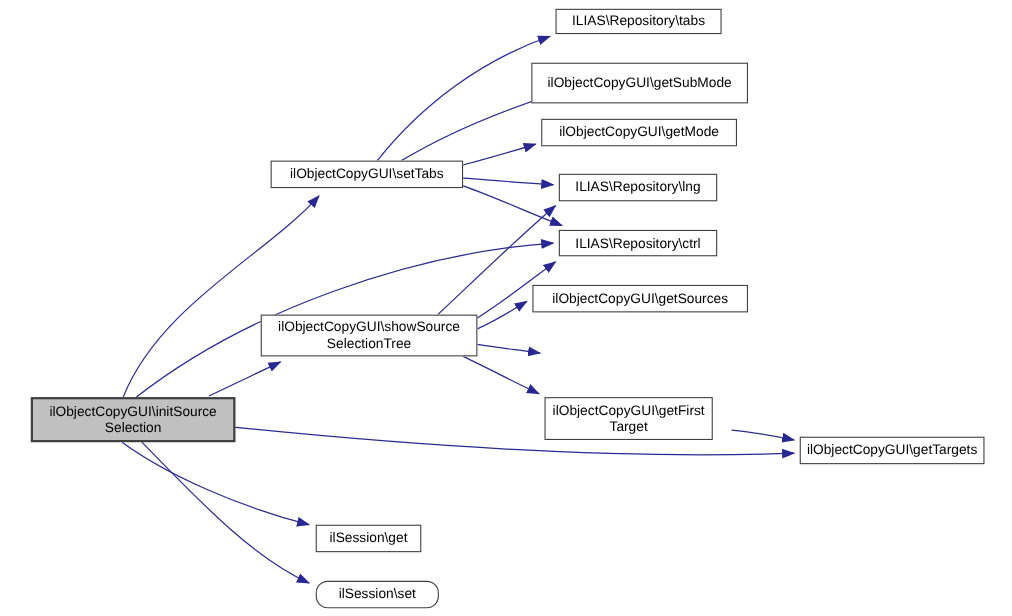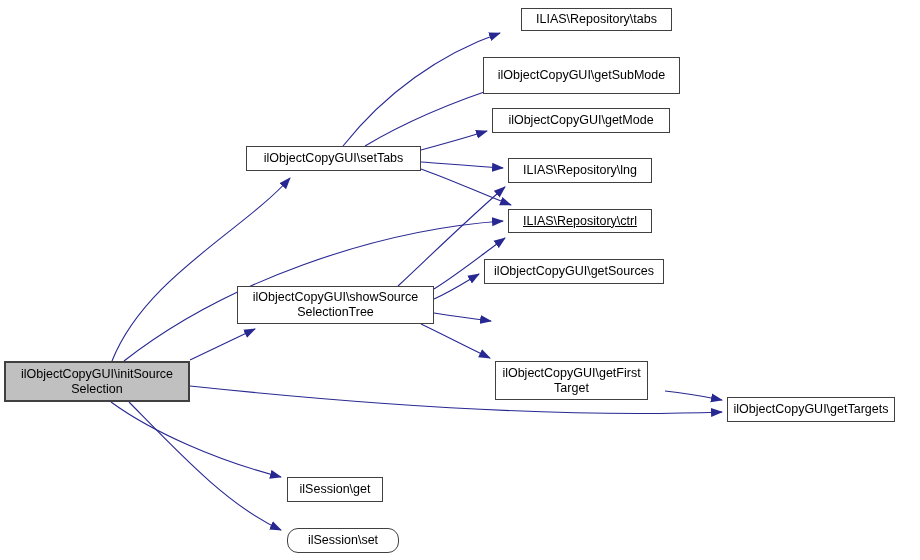--- a/index.html
+++ b/index.html
@@ -25,20 +25,21 @@
     border:1px solid var(--node-border);
     color:var(--text);
     font-size:12.5px;line-height:15px;
     display:flex;align-items:center;justify-content:center;
     text-align:center;white-space:pre-line;
     cursor:pointer;
   }
   .node.highlight{
     background:var(--highlight-fill);
     border-width:2px;
+    margin-left:24px;
   }
 </style>
 </head>
 <body>
 
 <div id="canvas">
 
   <svg id="edge-layer" width="920" height="560" viewBox="0 0 920 560" xmlns="http://www.w3.org/2000/svg">
     <defs>
       <marker id="arrow" markerUnits="userSpaceOnUse" markerWidth="13" markerHeight="10" refX="11" refY="5" orient="auto">
@@ -65,31 +66,31 @@
   </svg>
 
   <div class="node highlight" style="left:4px;top:361px;width:186px;height:41px;">ilObjectCopyGUI\initSource
 Selection</div>
 
   <div class="node" style="left:246px;top:146px;width:175px;height:25px;">ilObjectCopyGUI\setTabs</div>
 
   <div class="node" style="left:237px;top:286px;width:197px;height:38px;">ilObjectCopyGUI\showSource
 SelectionTree</div>
 
-  <div class="node" style="left:505px;top:8px;width:151px;height:23px;margin-left:16px;">ILIAS\Repository\tabs</div>
+  <div class="node" style="left:505px;top:8px;width:151px;height:23px;">ILIAS\Repository\tabs</div>
 
   <div class="node" style="left:483px;top:57px;width:197px;height:37px;">ilObjectCopyGUI\getSubMode</div>
 
   <div class="node" style="left:492px;top:108px;width:178px;height:25px;">ilObjectCopyGUI\getMode</div>
 
   <div class="node" style="left:508px;top:158px;width:144px;height:25px;">ILIAS\Repository\lng</div>
 
-  <div class="node" style="left:508px;top:209px;width:144px;height:24px;text-decoration:underline;">ILIAS\Repository\ctrl</div>
+  <div class="node" style="left:508px;top:209px;width:144px;height:24px;">ILIAS\Repository\ctrl</div>
 
-  <div class="node" style="left:484px;top:259px;width:180px;height:25px;">ilObjectCopyGUI\getSources</div>
+  <div class="node" style="left:484px;top:259px;width:196px;height:25px;">ilObjectCopyGUI\getSources</div>
 
 
   <div class="node" style="left:495px;top:361px;width:153px;height:39px;">ilObjectCopyGUI\getFirst
 Target</div>
 
   <div class="node" style="left:727px;top:397px;width:168px;height:25px;">ilObjectCopyGUI\getTargets</div>
 
   <div class="node" style="left:287px;top:477px;width:96px;height:25px;">ilSession\get</div>
 
   <div class="node" style="left:287px;top:528px;width:112px;height:25px;border-radius:11px;">ilSession\set</div>

